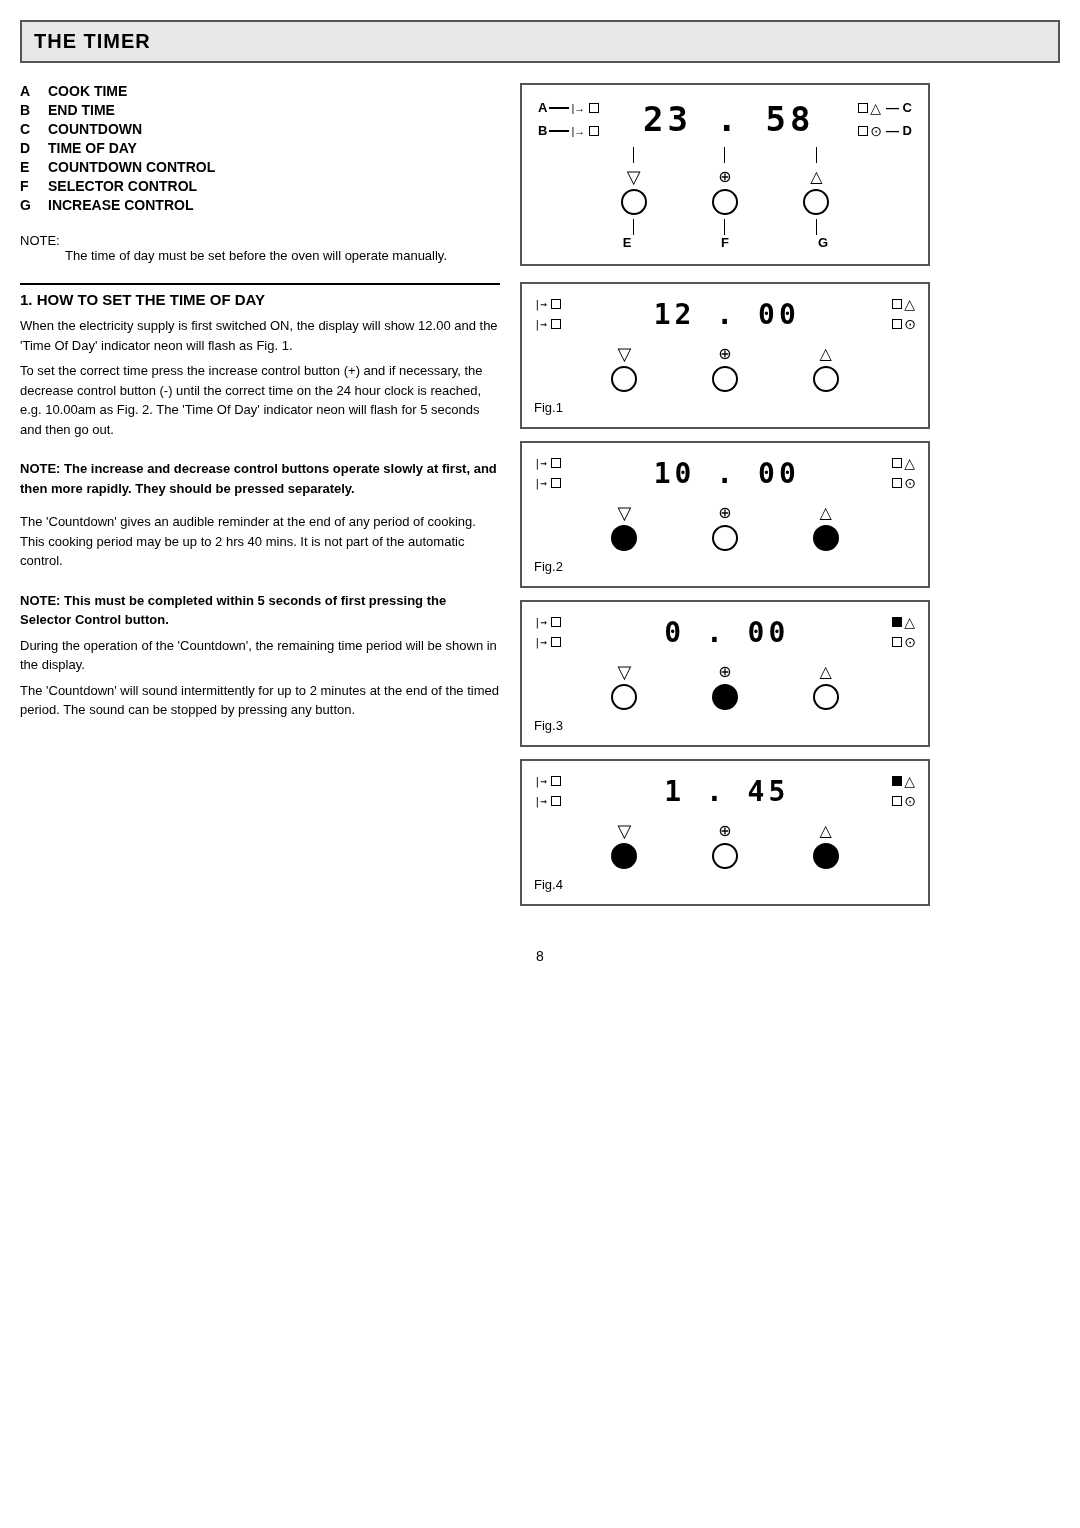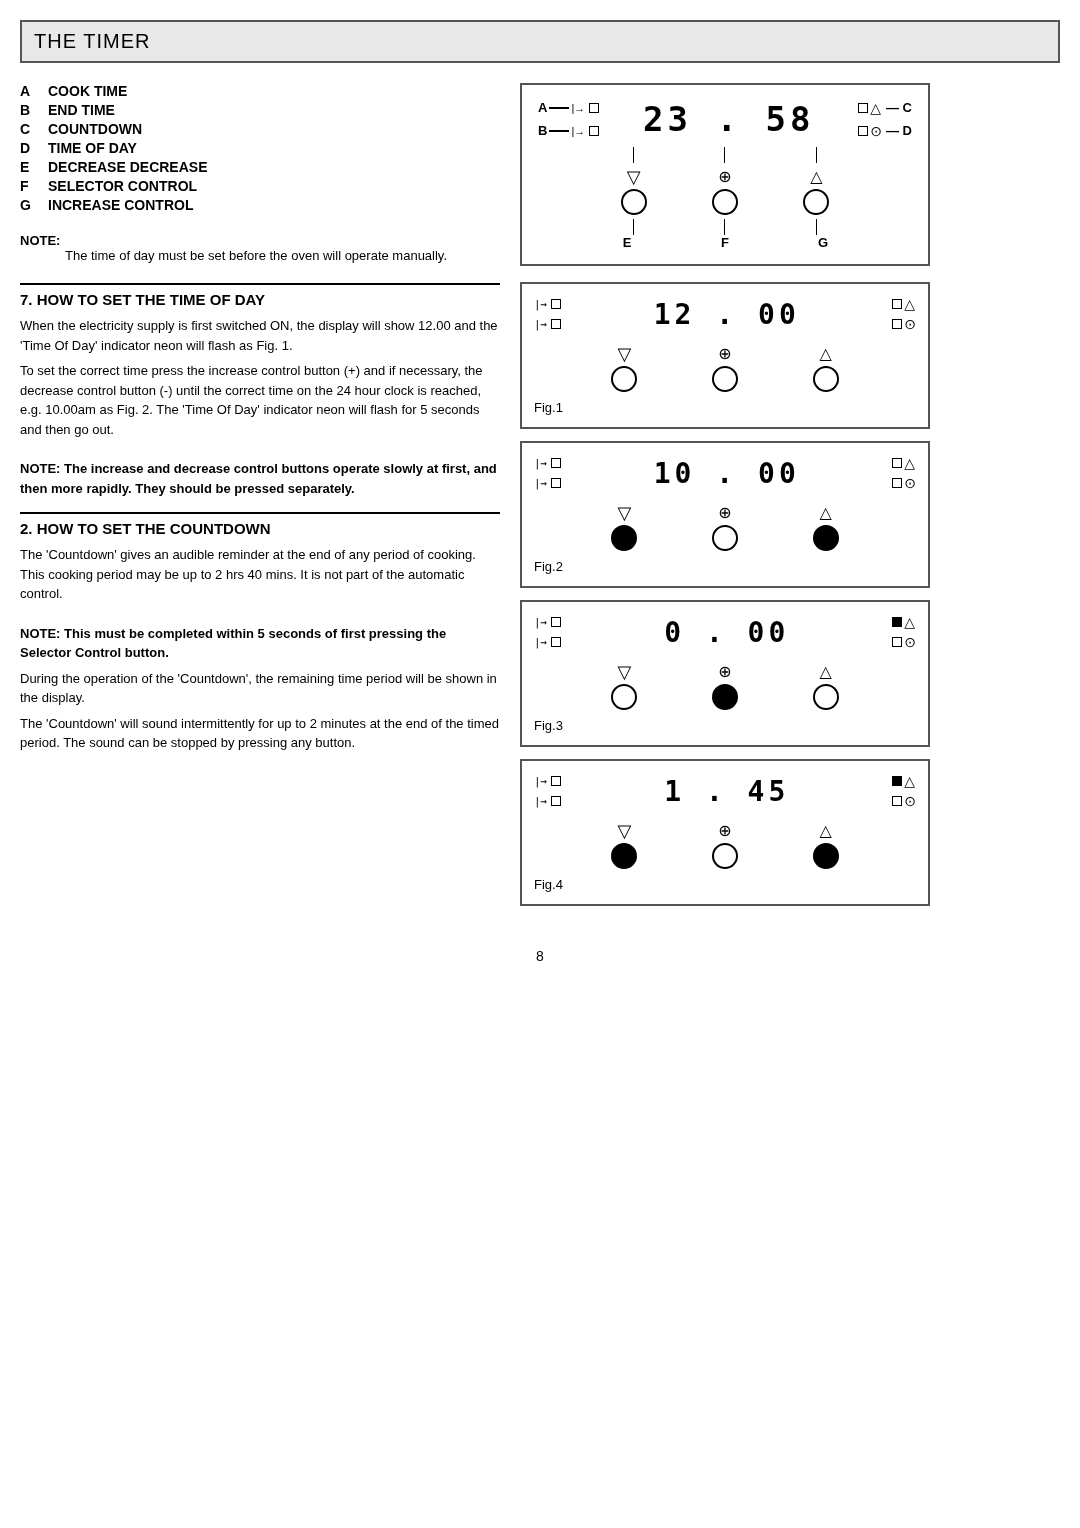--- a/index.html
+++ b/index.html
@@ -14,21 +14,21 @@
     }
 
     .page-header {
       border: 2px solid #555;
       padding: 8px 12px;
       margin-bottom: 20px;
       background: #e8e8e8;
     }
     .page-header h1 {
       font-size: 20px;
-      font-weight: normal;
+      font-weight: bold;
       letter-spacing: 1px;
     }
 
     .content-wrapper {
       display: flex;
       gap: 20px;
     }
 
     .left-column {
       flex: 1;
@@ -62,21 +62,21 @@
       font-weight: bold;
       font-size: 14px;
     }
 
     
     .note-section {
       margin-bottom: 20px;
       font-size: 13px;
     }
     .note-title {
-      font-weight: bold;
+      font-weight: normal;
     }
     .note-text {
       font-weight: normal;
       margin-left: 45px;
     }
 
     
     .section-heading {
       font-weight: bold;
       font-size: 15px;
@@ -211,45 +211,44 @@
       <div class="key-item">
         <span class="key-letter">C</span>
         <span class="key-label">COUNTDOWN</span>
       </div>
       <div class="key-item">
         <span class="key-letter">D</span>
         <span class="key-label">TIME OF DAY</span>
       </div>
       <div class="key-item">
         <span class="key-letter">E</span>
-        <span class="key-label">DECREASE DECREASE</span>
+        <span class="key-label">COUNTDOWN CONTROL</span>
       </div>
       <div class="key-item">
         <span class="key-letter">F</span>
         <span class="key-label">SELECTOR CONTROL</span>
       </div>
       <div class="key-item">
         <span class="key-letter">G</span>
         <span class="key-label">INCREASE CONTROL</span>
       </div>
     </div>
 
     <div class="note-section">
       <div class="note-title">NOTE:</div>
       <div class="note-text">The time of day must be set before the oven will operate manually.</div>
     </div>
 
-    <div class="section-heading">7.  HOW TO SET THE TIME OF DAY</div>
+    <div class="section-heading">1.  HOW TO SET THE TIME OF DAY</div>
     <div class="section-body">
       <p>When the electricity supply is first switched ON, the display will show 12.00 and the 'Time Of Day' indicator neon will flash as Fig. 1.</p>
       <p>To set the correct time press the increase control button (+) and if necessary, the decrease control button (-) until the correct time on the 24 hour clock is reached, e.g. 10.00am as Fig. 2.  The 'Time Of Day' indicator neon will flash for 5 seconds and then go out.</p>
       <p class="bold">NOTE:  The increase and decrease control buttons operate slowly at first, and then more rapidly.  They should be pressed separately.</p>
     </div>
 
-    <div class="section-heading">2.  HOW TO SET THE COUNTDOWN</div>
     <div class="section-body">
       <p>The 'Countdown' gives an audible reminder at the end of any period of cooking.  This cooking period may be  up to 2 hrs 40 mins.  It is not part of the automatic control.</p>
       <p class="bold">NOTE:  This must be completed within 5 seconds of first pressing the Selector Control button.</p>
       <p>During the operation of the 'Countdown', the remaining time period will be shown in the display.</p>
       <p>The 'Countdown' will sound intermittently for up to 2 minutes at the end of the timed period.  The sound can be stopped by pressing any button.</p>
     </div>
 
   </div>
 
   <div class="right-column">

